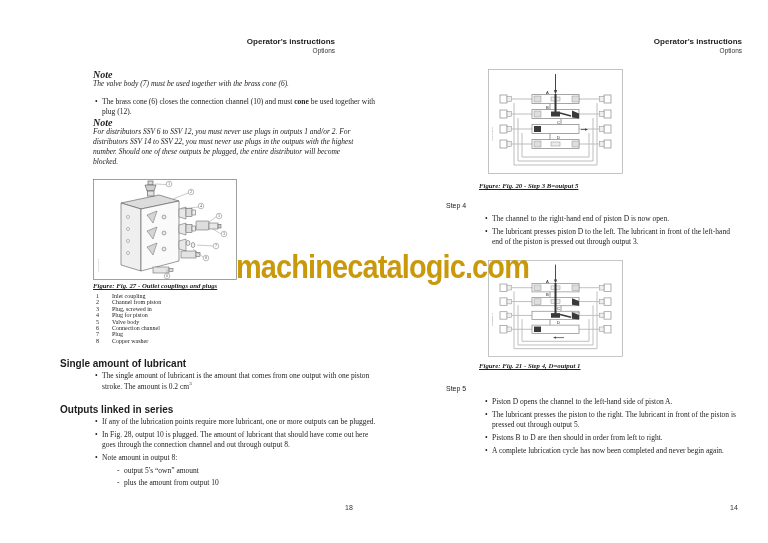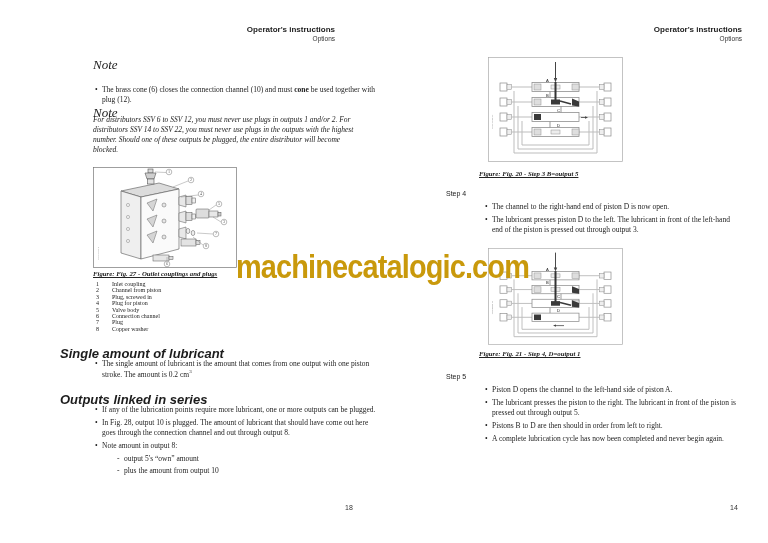--- a/index.html
+++ b/index.html
@@ -2,47 +2,47 @@
 <html><head>
 <meta charset="utf-8">
 <style>
   * { margin:0; padding:0; box-sizing:border-box; }
   html,body { width:768px; height:543px; }
   body { position:relative; background:#fff; overflow:hidden;
          font-family:"Liberation Serif", serif; color:#1c1c1c; }
   .page { position:absolute; top:20px; }
   .page-left  { left:60px;  width:326px; height:505px; }
   .page-right { left:445px; width:300px; height:505px; }
-  .blk { position:absolute; left:0; right:8px; }
+  .blk { position:absolute; left:0; right:8px;margin-top:12px; }
 
   .hdr { font-family:"Liberation Sans", sans-serif; text-align:right; line-height:1.3; }
   .hdr .t { font-size:8px; font-weight:bold; }
   .hdr .s { font-size:6.5px; color:#333; }
   .page-left  .hdr { width:275px; }
   .page-right .hdr { width:297px; }
 
   .body-l { margin-left:33px; }
-  .note-label { font-size:13px; font-weight:normal; font-style:italic; }
+  .note-label { font-size:10px; font-weight:bold; font-style:italic; }
   .note-body  { font-size:7.5px; font-style:italic; line-height:1.32; width:267px; }
 
   .li { display:flex; font-size:7.5px; line-height:1.32; margin-top:3px; }
   .li .mk { flex:none; width:9px; padding-left:2px; }
   .li .tx { flex:1; }
   .li.sub { margin-left:22px; }
   .bold { font-weight:bold; }
   sup.s3 { font-size:5px; vertical-align:super; }
 
   .cap { font-size:6.8px; font-style:italic; font-weight:600;
          text-decoration:underline; color:#222; }
 
   .legend { margin-left:36px; font-size:6px; line-height:1.07; }
   .legend .row { display:flex; }
   .legend .n { flex:none; width:16px; }
 
-  .h-sans { font-family:"Liberation Sans", sans-serif; font-size:13px; font-weight:bold;font-style:italic; }
+  .h-sans { font-family:"Liberation Sans", sans-serif; font-size:10px; font-weight:bold; }
   .step-label { font-family:"Liberation Sans", sans-serif; font-size:7px; color:#222; }
 
   .pagenum { position:absolute; font-family:"Liberation Sans", sans-serif; font-size:7px; color:#333; }
 
   .figure { display:block; }
 
   .watermark { position:absolute; left:236px; top:247px; z-index:50;
                font-family:"Liberation Sans", sans-serif; font-weight:bold;
                font-size:34px; letter-spacing:-1px; white-space:nowrap;
                transform:scaleX(0.85); transform-origin:0 0; }
@@ -51,20 +51,21 @@
 <body>
 
 <div class="page page-left">
 
   <div class="blk hdr" style="top:5px;">
     <div class="t">Operator's instructions</div>
     <div class="s">Options</div>
   </div>
 
   <div class="blk body-l note-label" style="top:37px;">Note</div>
+  <div class="blk body-l note-body" style="top:47px;">The valve body (7) must be used together with the brass cone (6).</div>
 
   <div class="blk body-l" style="top:62px;">
     <div class="li">
       <span class="mk">•</span>
       <span class="tx"><span>The brass cone (6) closes the connection channel (10) and must </span><span class="bold">cone</span><span> be used together with plug (12).</span></span>
     </div>
   </div>
 
   <div class="blk body-l note-label" style="top:85px;">Note</div>
   <div class="blk body-l note-body" style="top:95px;">For distributors SSV 6 to SSV 12, you must never use plugs in outputs 1 and/or 2. For distributors SSV 14 to SSV 22, you must never use plugs in the outputs with the highest number. Should one of these outputs be plugged, the entire distributor will become blocked.</div>

